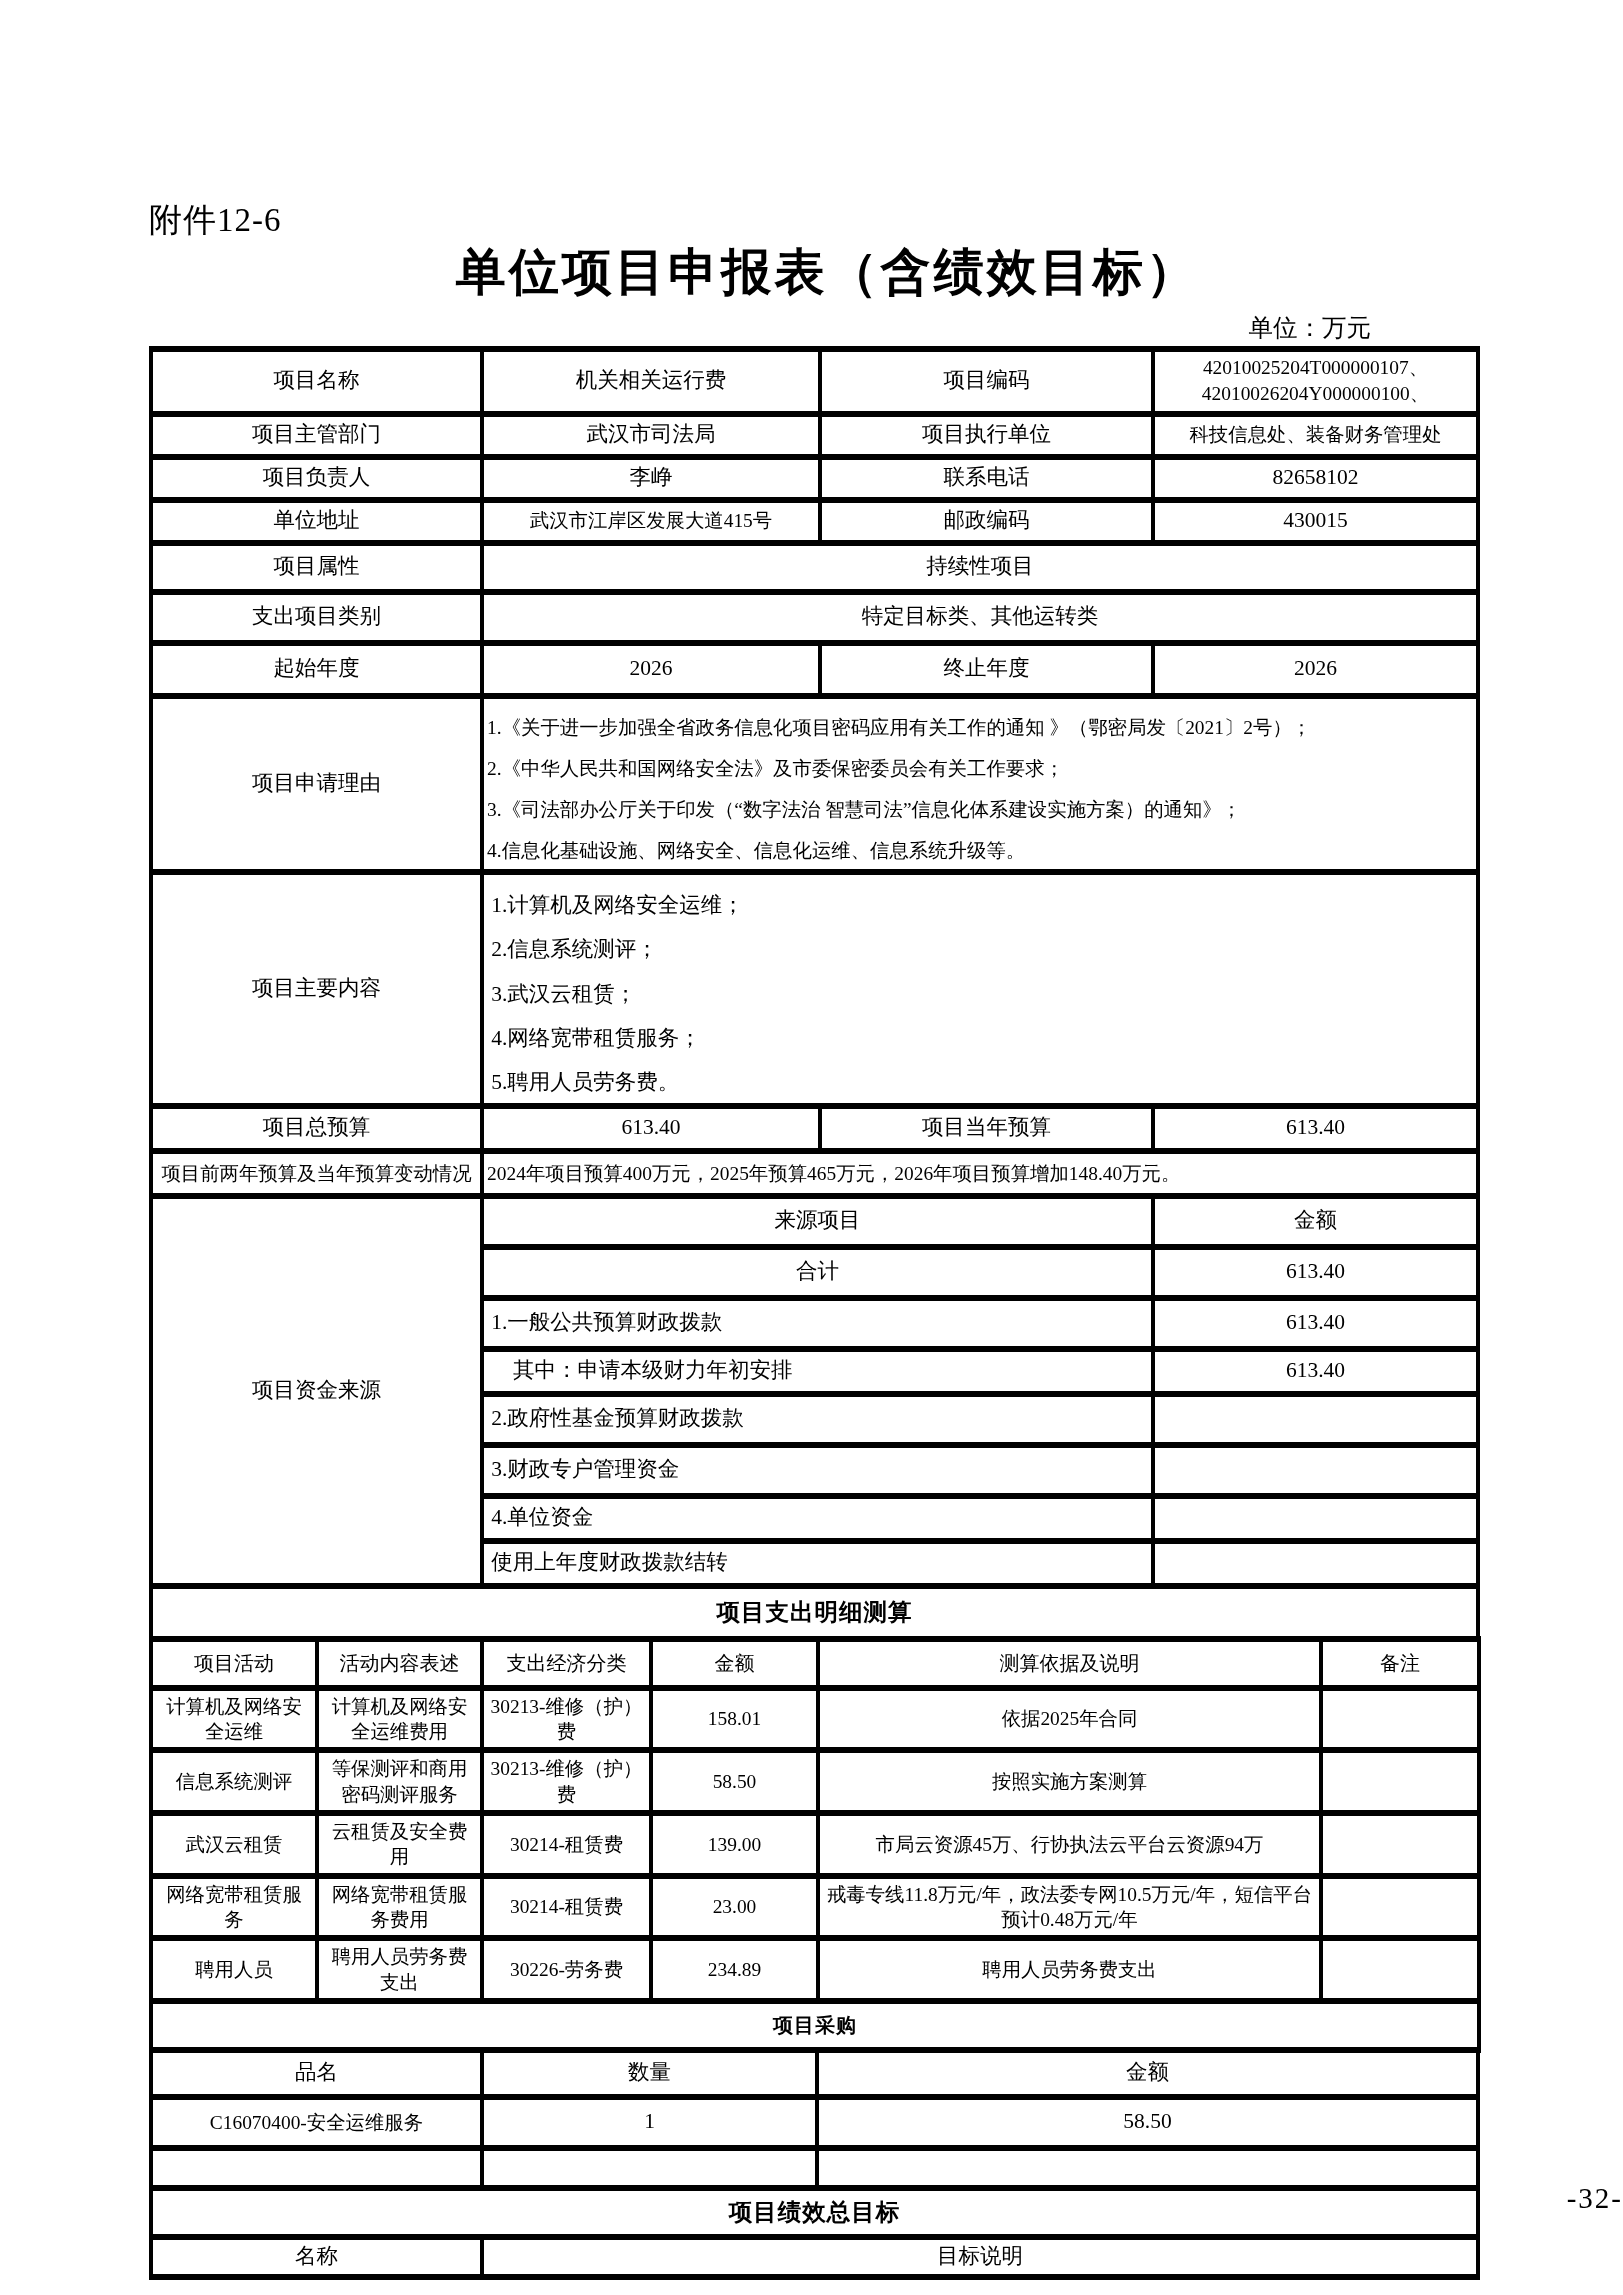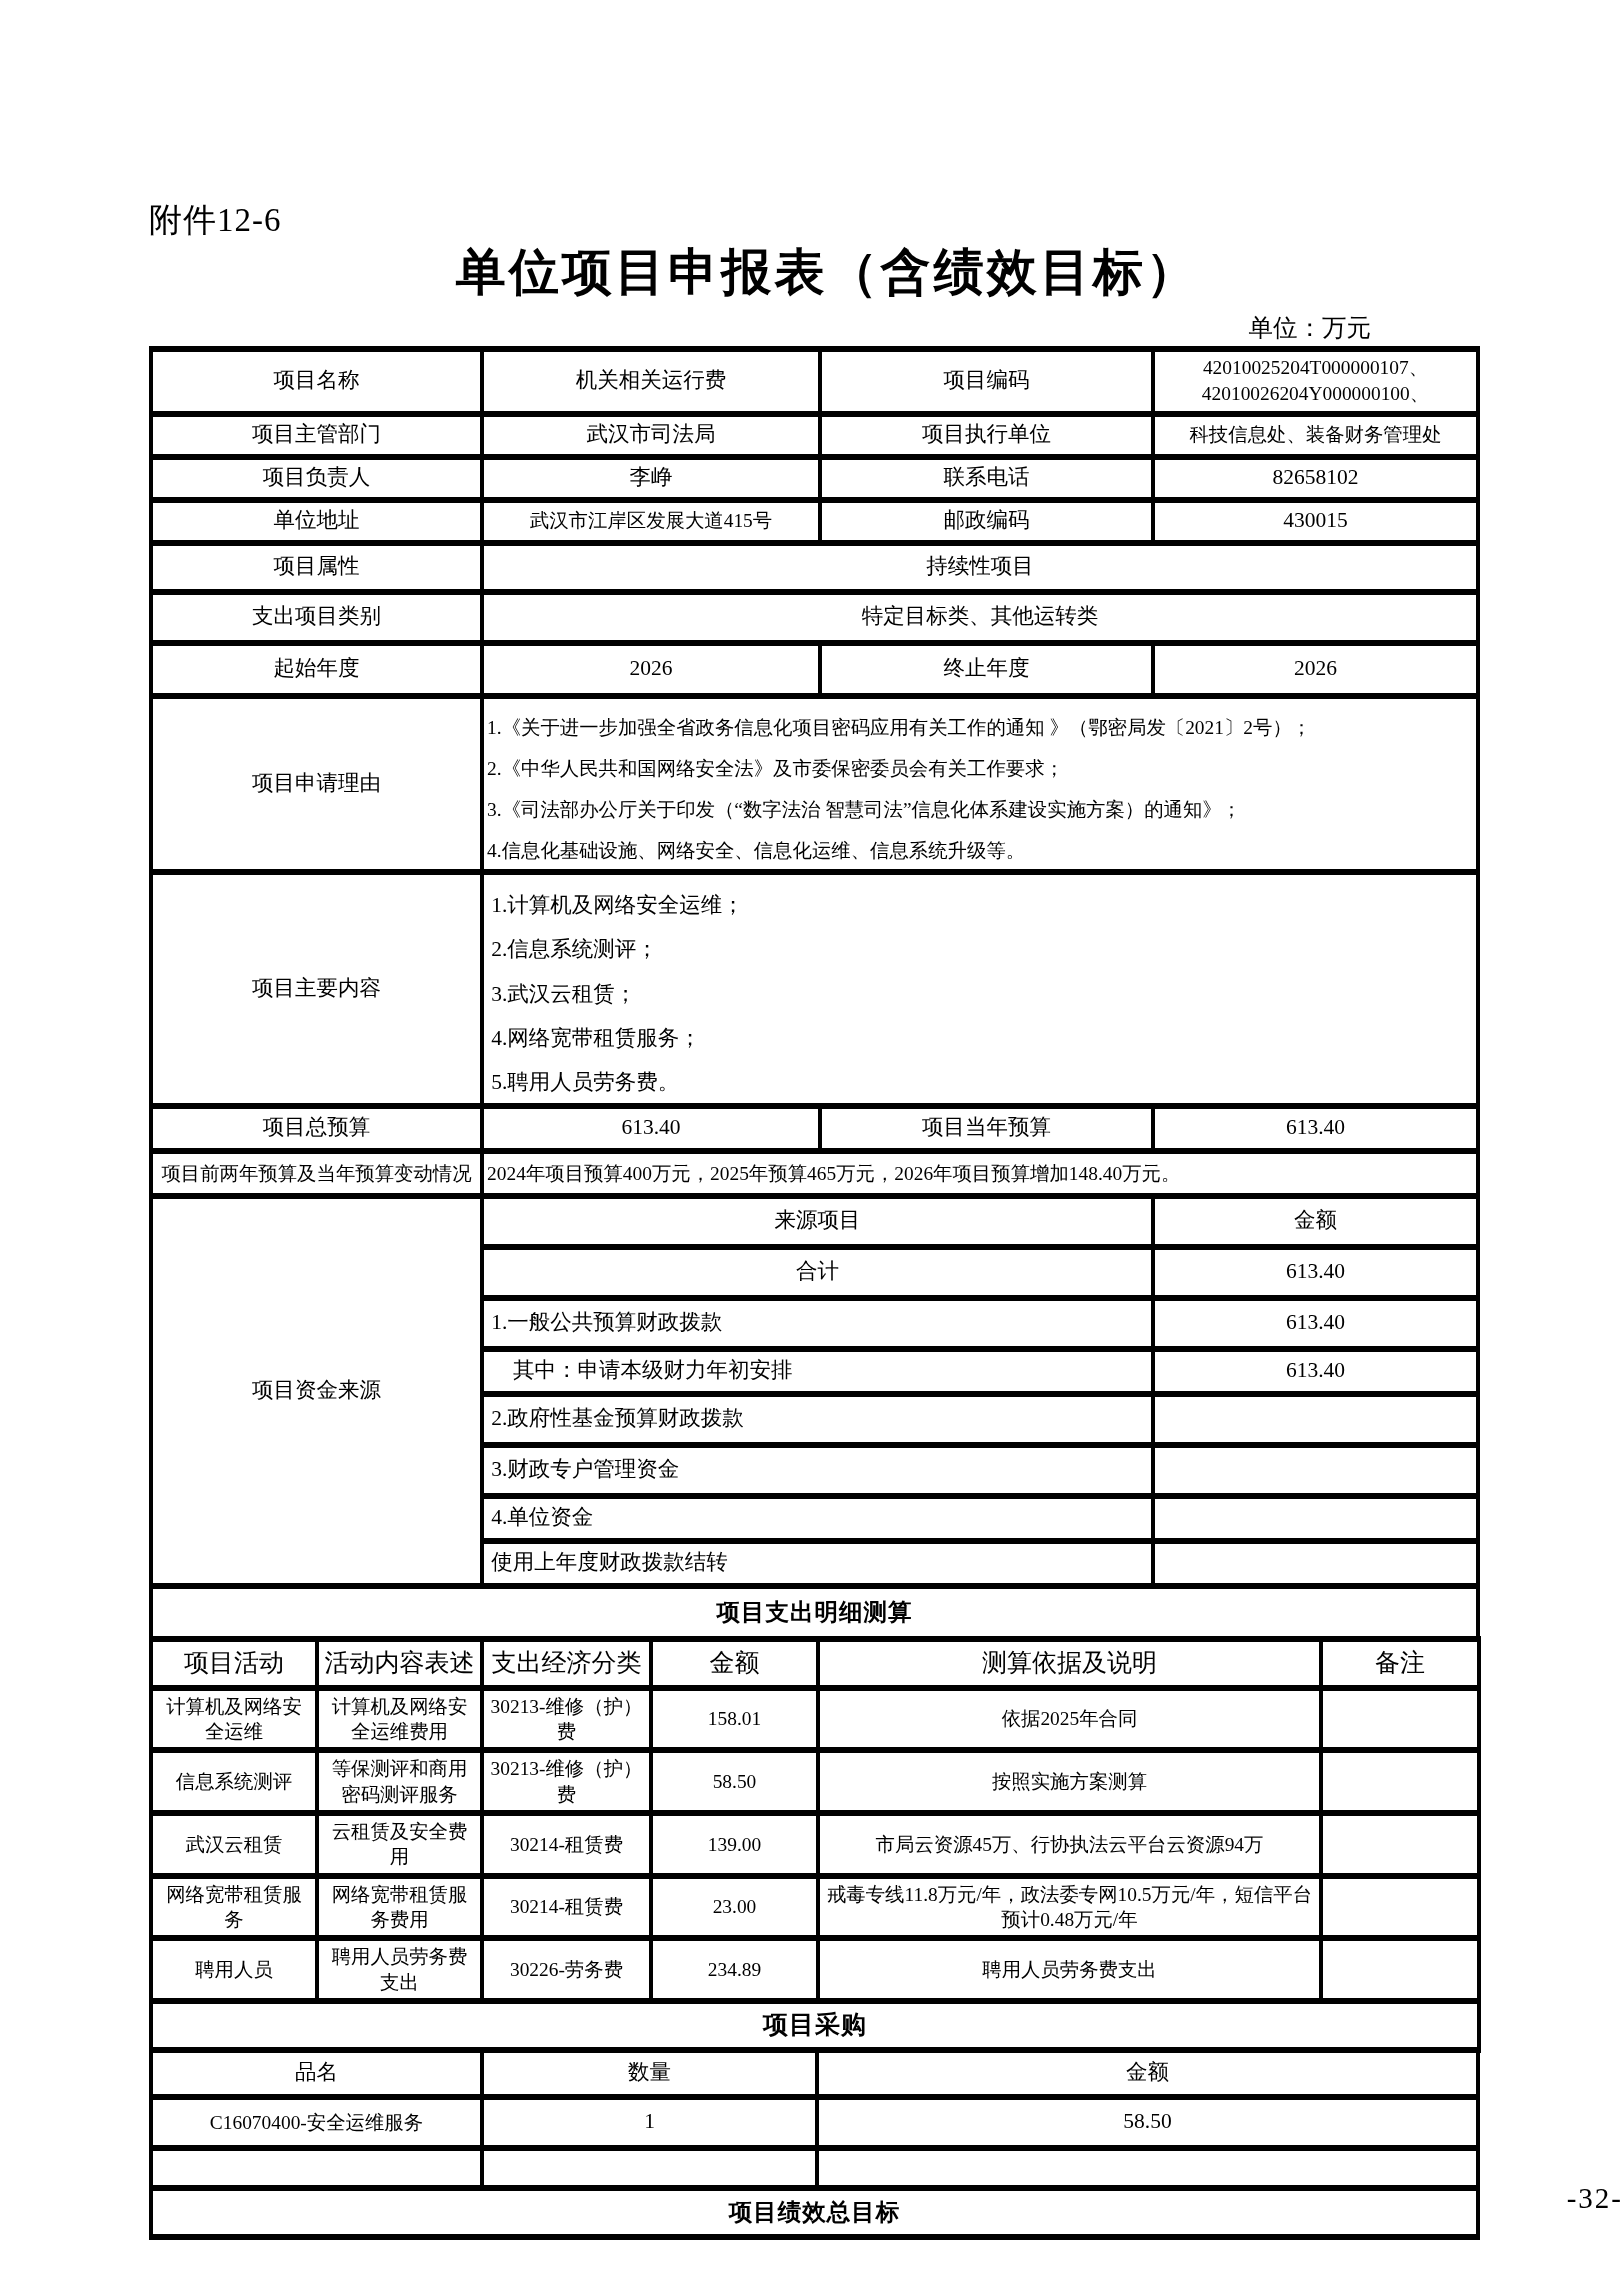--- a/index.html
+++ b/index.html
@@ -20,21 +20,21 @@
     font-size:21.5px;text-align:center;vertical-align:middle;
     padding:3.1px 7.2px;overflow:hidden;word-break:break-all;line-height:1.3;
   }
   td.left{text-align:left;}
   td.sec{font-weight:bold;font-size:23.5px;letter-spacing:1px;}
   td.small{font-size:19.4px;padding:3.1px 3.1px;}
   td.indent{padding-left:29px;}
   .mline div{line-height:1.55;margin-top:11px;}
   .codes div{line-height:1.35;}
   .exp td{font-size:19.4px;padding:3.1px 5.1px;}
-  .exp td.hdr{font-size:25px;}
+  .exp td.hdr{font-size:20px;}
   .page-number{position:absolute;left:0;top:2182px;width:100%;text-align:right;font-size:29px;letter-spacing:2px;}
 </style>
 </head>
 <body>
 
 <div class="attachment">附件12-6</div>
 <div class="doc-title">单位项目申报表（含绩效目标）</div>
 <div class="unit-note">单位：万元</div>
 
 <div class="tbl-wrap">
@@ -242,17 +242,29 @@
       <td></td>
       <td></td>
       <td></td>
     </tr>
     <tr style="height:49px">
       <td colspan="3" class="sec">项目绩效总目标</td>
     </tr>
   </tbody>
     </table>
 
+  <table>
+    <colgroup>
+        <col style="width:331px">
+        <col style="width:996px">
+      </colgroup>
+    <tbody>
+        <tr style="height:38px">
+      <td>名称</td>
+      <td>目标说明</td>
+    </tr>
+  </tbody>
+    </table>
 
 </div>
 
 <div class="page-number">-32-</div>
 
 
 </body></html>

